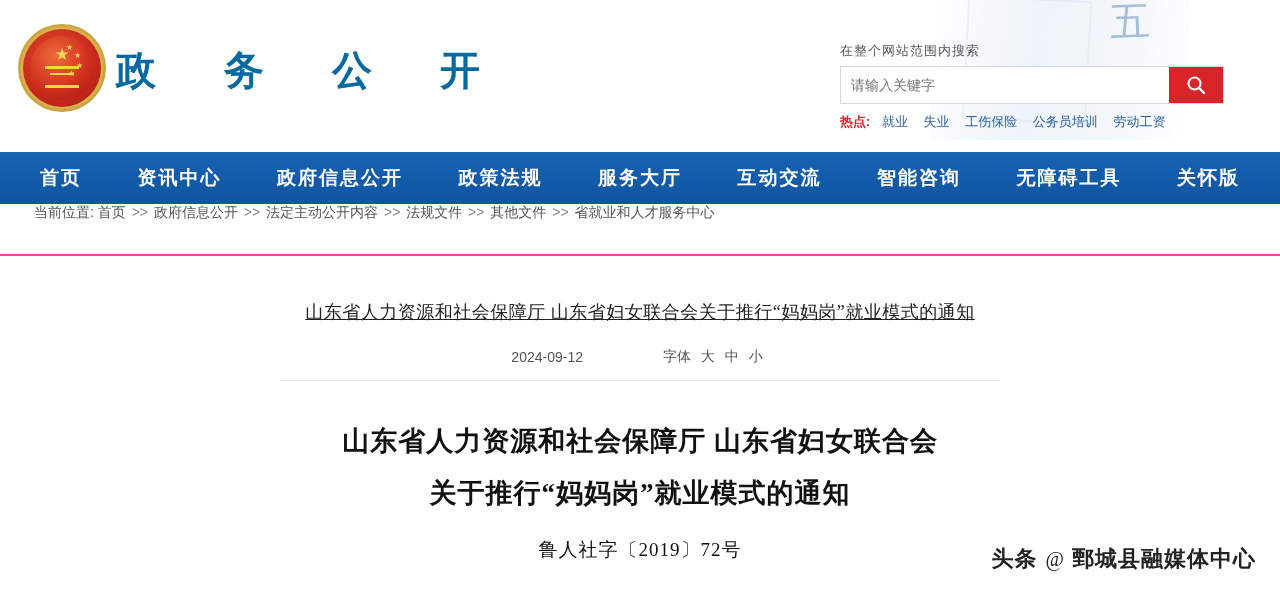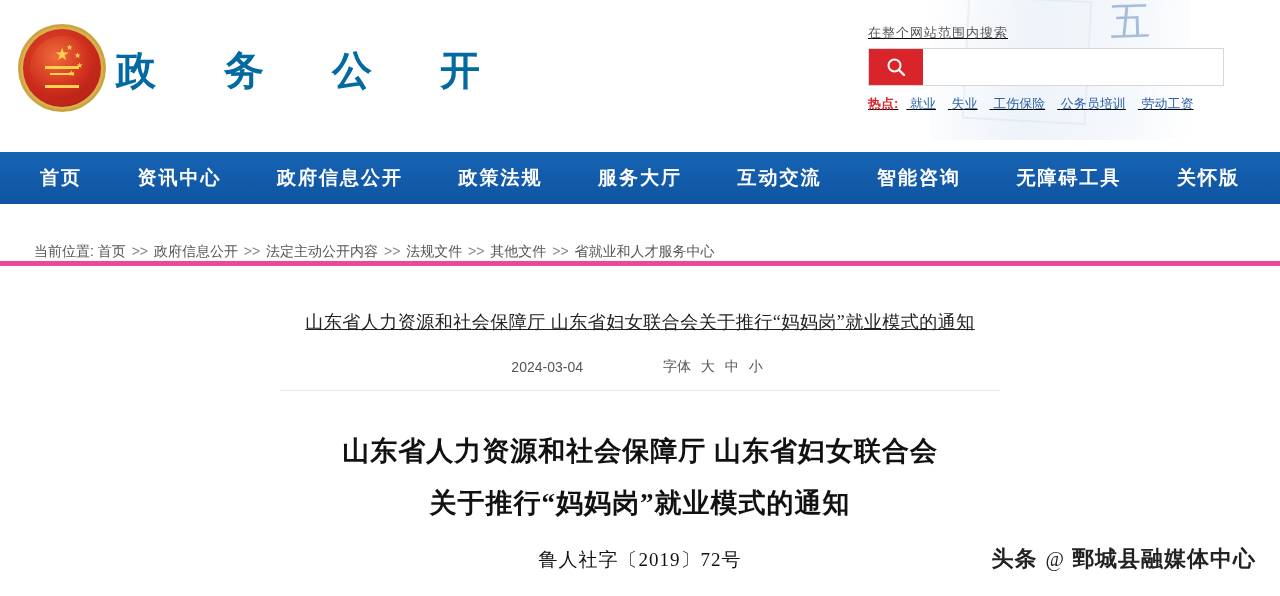--- a/index.html
+++ b/index.html
@@ -132,23 +132,22 @@
     color: #0369a1;
     letter-spacing: 22px;
     line-height: 52px;
     margin-top: 20px;
     white-space: nowrap;
   }
 
   .search-zone {
     position: absolute;
     right: 56px;
-    top: 24px;
-    width: 356px;
-    text-decoration: underline;
+    top: 42px;
+    width: 384px;
   }
   .search-hint {
     font-size: 13px;
     color: #555555;
     margin-bottom: 6px;
     letter-spacing: 1px;
   }
   .search-box {
     display: flex;
     height: 38px;
@@ -208,24 +207,24 @@
     font-size: 19px;
     font-family: "Liberation Serif", serif;
     font-weight: bold;
     letter-spacing: 2px;
     cursor: pointer;
     white-space: nowrap;
   }
 
   
   .breadcrumb-wrap {
-    height: 62px;
-    border-bottom: 5px solid #ec4899;
-    display: flex;
-    align-items: flex-end;
+    height: 52px;
+    border-bottom: 2px solid #ec4899;
+    display: flex;
+    align-items: flex-start;
     padding-left: 34px;
     box-sizing: border-box;
     background: #ffffff;
   }
   .breadcrumb {
     font-size: 14px;
     color: #555555;
     white-space: nowrap;
   }
   .breadcrumb .bc-label { color: #555555; }
@@ -334,20 +333,21 @@
     </div>
   </div>
 
   <div class="site-titles">
     <div class="site-title-2">政 务 公 开</div>
   </div>
 
   <div class="search-zone">
     <div class="search-hint">在整个网站范围内搜索</div>
     <div class="search-box">
+      <input class="search-input" type="text" placeholder="请输入关键字" style="">
       <button class="search-btn">
         <svg width="22" height="22" viewBox="0 0 22 22">
           <circle cx="9.5" cy="9.5" r="6" fill="none" stroke="#ffffff" stroke-width="2"></circle>
           <line x1="14" y1="14" x2="19" y2="19" stroke="#ffffff" stroke-width="2.4" stroke-linecap="round"></line>
         </svg>
       </button>
     </div>
     <div class="hotwords">
       <span class="hot-label">热点:</span>
       <a href="#">就业</a>
@@ -385,21 +385,21 @@
     <a href="#">其他文件</a>
     <span class="sep">&gt;&gt;</span>
     <a href="#">省就业和人才服务中心</a>
   </div>
 </div>
 
 <div class="article">
   <div class="art-head-title">山东省人力资源和社会保障厅 山东省妇女联合会关于推行“妈妈岗”就业模式的通知</div>
 
   <div class="art-meta">
-    <div class="art-date">2024-03-04</div>
+    <div class="art-date">2024-09-12</div>
     <div class="font-ctrl">
       <span class="fc-label">字体</span>
       <span class="fc-opt">大</span>
       <span class="fc-opt">中</span>
       <span class="fc-opt">小</span>
     </div>
   </div>
 
   <div class="art-title">山东省人力资源和社会保障厅 山东省妇女联合会</div>
   <div class="art-title" style="margin-top:0;">关于推行“妈妈岗”就业模式的通知</div>

